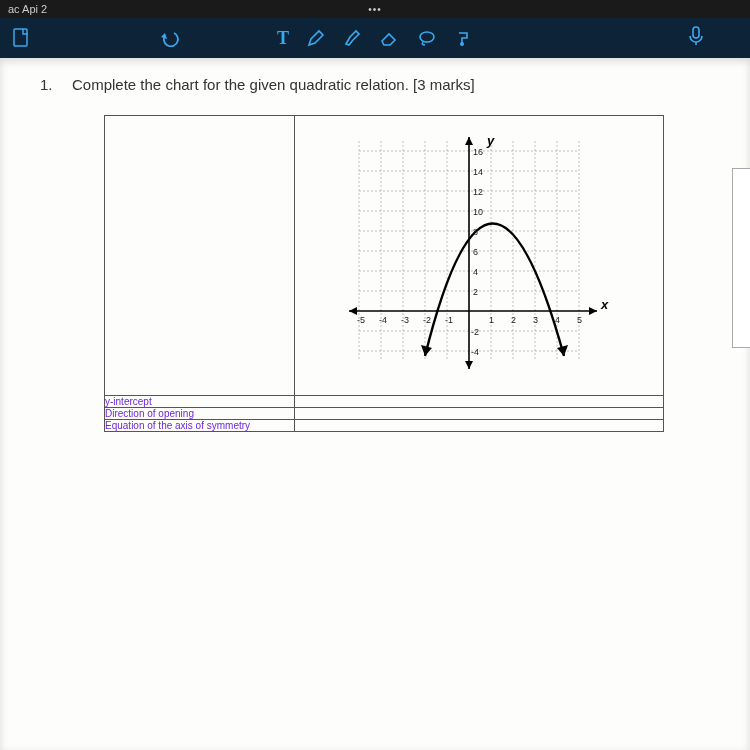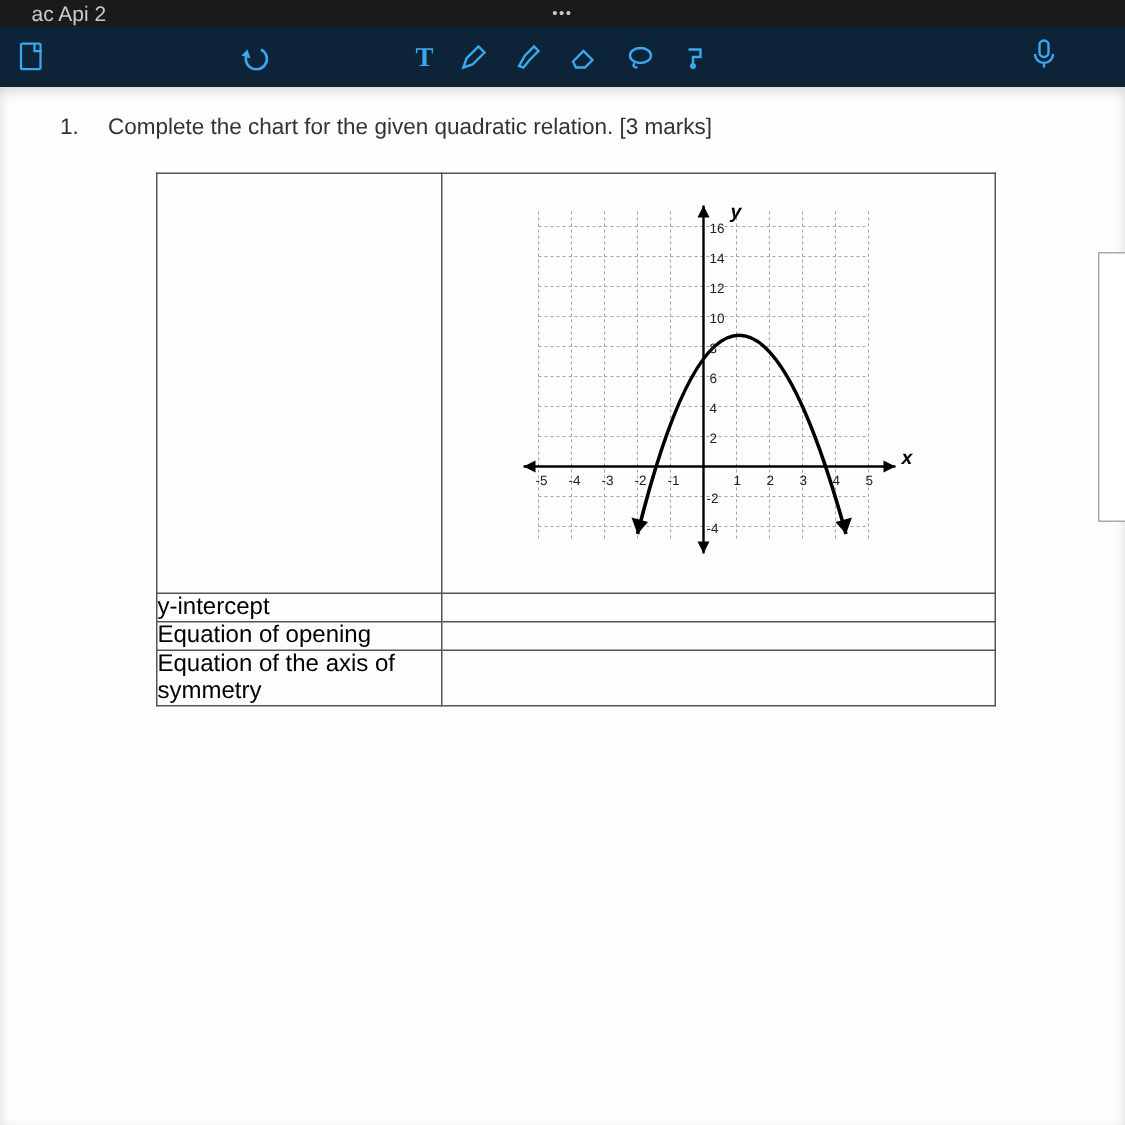--- a/index.html
+++ b/index.html
@@ -13,23 +13,23 @@
     .topbar {
       background: #1a1a1a;
       height: 18px;
       display: flex;
       align-items: center;
       justify-content: center;
       position: relative;
     }
     .topbar .date {
       position: absolute;
-      left: 21px;
+      left: 8px;
       color: #ccc;
-      font-size: 14px;
+      font-size: 11px;
     }
     .topbar .dots {
       color: #ccc;
       font-size: 10px;
       letter-spacing: 1px;
     }
     .toolbar {
       background: #0d2438;
       height: 40px;
       display: flex;
@@ -66,22 +66,22 @@
       margin-left: 64px;
       width: 560px;
     }
     table.worksheet td {
       border: 1px solid #555;
       padding: 0;
       vertical-align: top;
     }
     td.label-cell {
       width: 190px;
-      font-size: 16px;
-      color: #000000;
+      font-size: 10px;
+      color: #6d28d9;
       padding: 14px 12px;
     }
     td.answer-cell { }
     .graph-row td { height: 280px; }
     .graph-row td.answer-cell {
       position: relative;
       text-align: center;
       vertical-align: middle;
     }
     .graph-wrap {
@@ -251,21 +251,21 @@
             <text x="262" y="178" font-size="13" font-style="italic" font-weight="bold">x</text>
           </svg>
         </div>
       </td>
     </tr>
     <tr>
           <td class="label-cell">y-intercept</td>
           <td class="answer-cell"></td>
         </tr>
     <tr>
-          <td class="label-cell">Equation of opening</td>
+          <td class="label-cell">Direction of opening</td>
           <td class="answer-cell"></td>
         </tr>
     <tr>
           <td class="label-cell">Equation of the axis of symmetry</td>
           <td class="answer-cell"></td>
         </tr>
   </tbody>
     </table>
 
   <div class="side-panel"></div>

